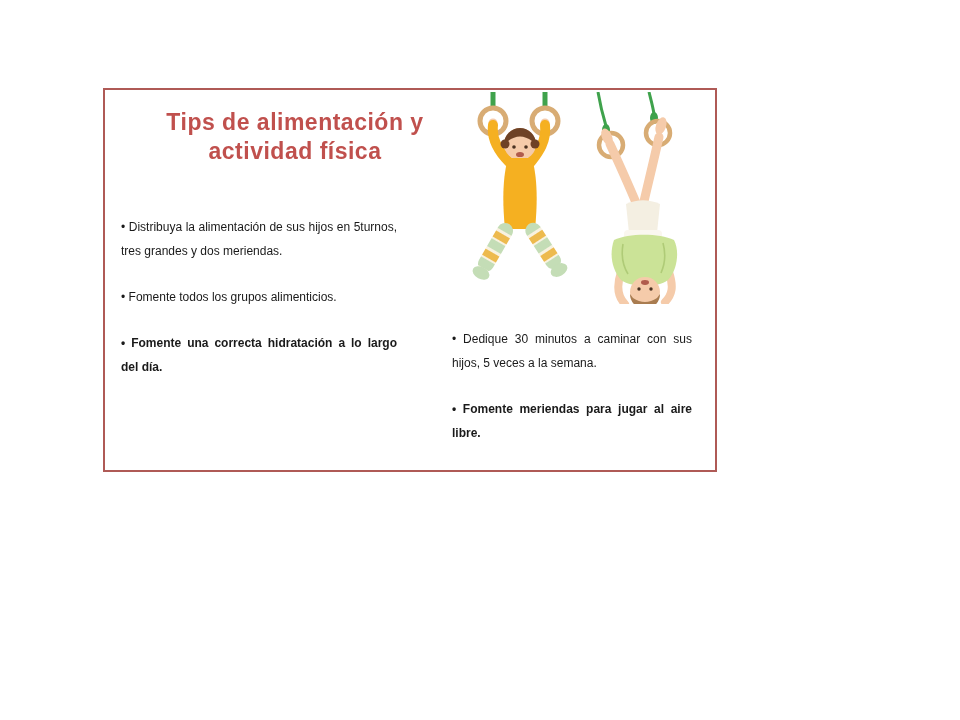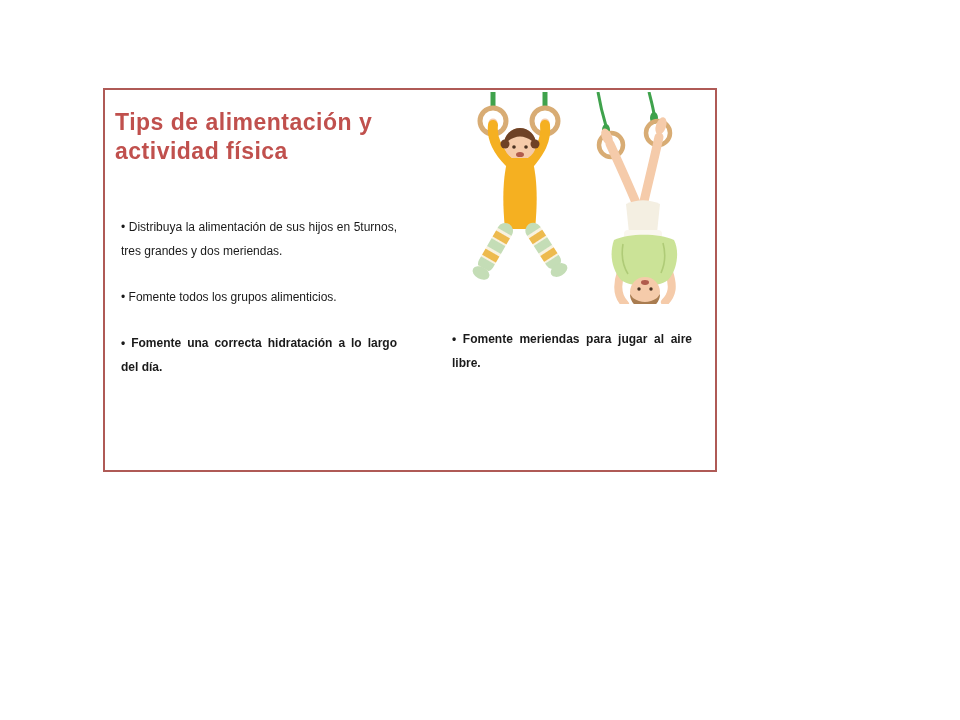--- a/index.html
+++ b/index.html
@@ -22,21 +22,21 @@
   *{margin:0;padding:0;box-sizing:border-box;}
   html,body{width:960px;height:720px;background:#ffffff;
     font-family:"Liberation Sans", sans-serif;overflow:hidden;}
   .slide{position:relative;width:960px;height:720px;background:#fff;}
   .card{
     position:absolute;left:103px;top:88px;width:614px;height:384px;
     border:2px solid var(--border_red);background:#fff;
   }
   .card-title{
     position:absolute;left:10px;top:18px;width:360px;
-    text-align:left;color:var(--title_red);
+    text-align:center;color:var(--title_red);
     font-size:23px;font-weight:bold;line-height:29px;letter-spacing:0.5px;
   }
   .col{
     position:absolute;color:var(--text_dark);
     font-size:12px;line-height:24px;text-align:justify;
   }
   .col-left{left:16px;top:125px;width:276px;}
   .col-right{left:347px;top:237px;width:240px;}
   .col p{margin-bottom:22px;}
   .col p:last-child{margin-bottom:0;font-weight:bold;}
@@ -114,17 +114,18 @@
       </g>
     </svg>
 
     <div class="col col-left">
       <p><span>•</span> <span>Distribuya la alimentación de sus hijos en 5turnos, tres grandes y dos meriendas.</span></p>
       <p><span>•</span> <span>Fomente todos los grupos alimenticios.</span></p>
       <p><span>•</span> <span>Fomente una correcta hidratación a lo largo del día.</span></p>
     </div>
 
     <div class="col col-right">
+      <p><span>•</span> <span>Dedique 30 minutos a caminar con sus hijos, 5 veces a la semana.</span></p>
       <p><span>•</span> <span>Fomente meriendas para jugar al aire libre.</span></p>
     </div>
 
   </div>
 </div>
 
 </body></html>

